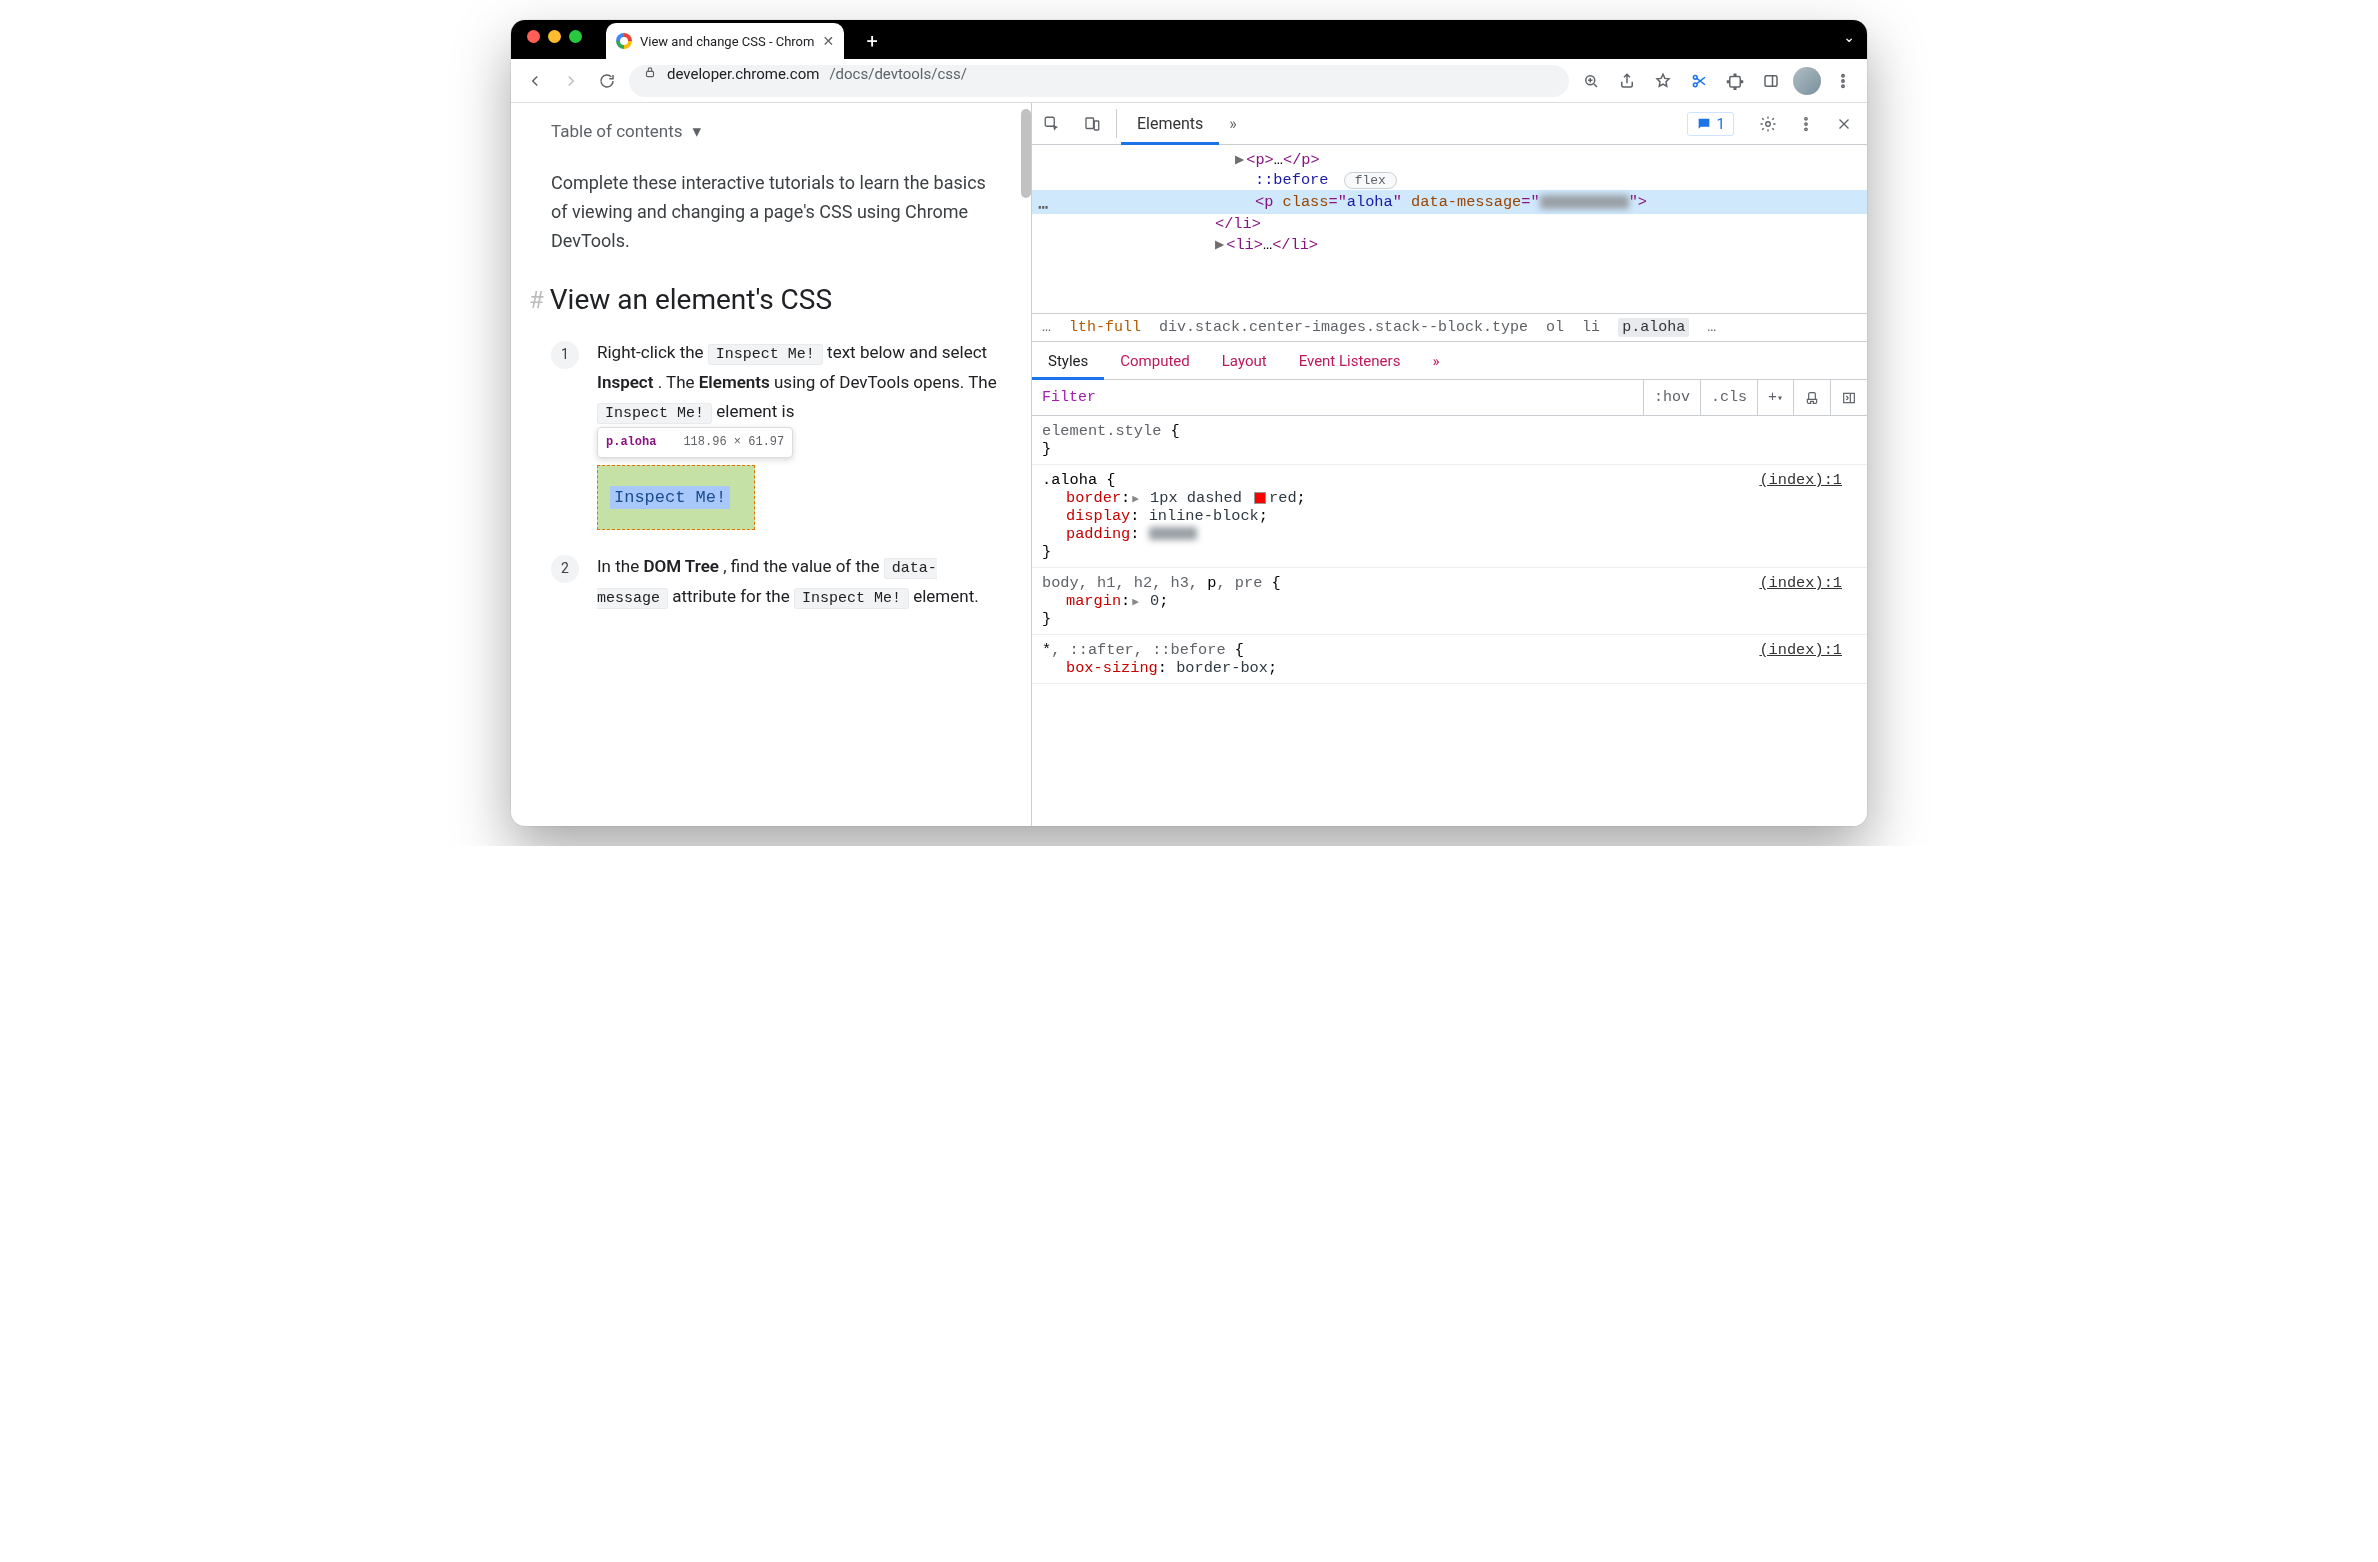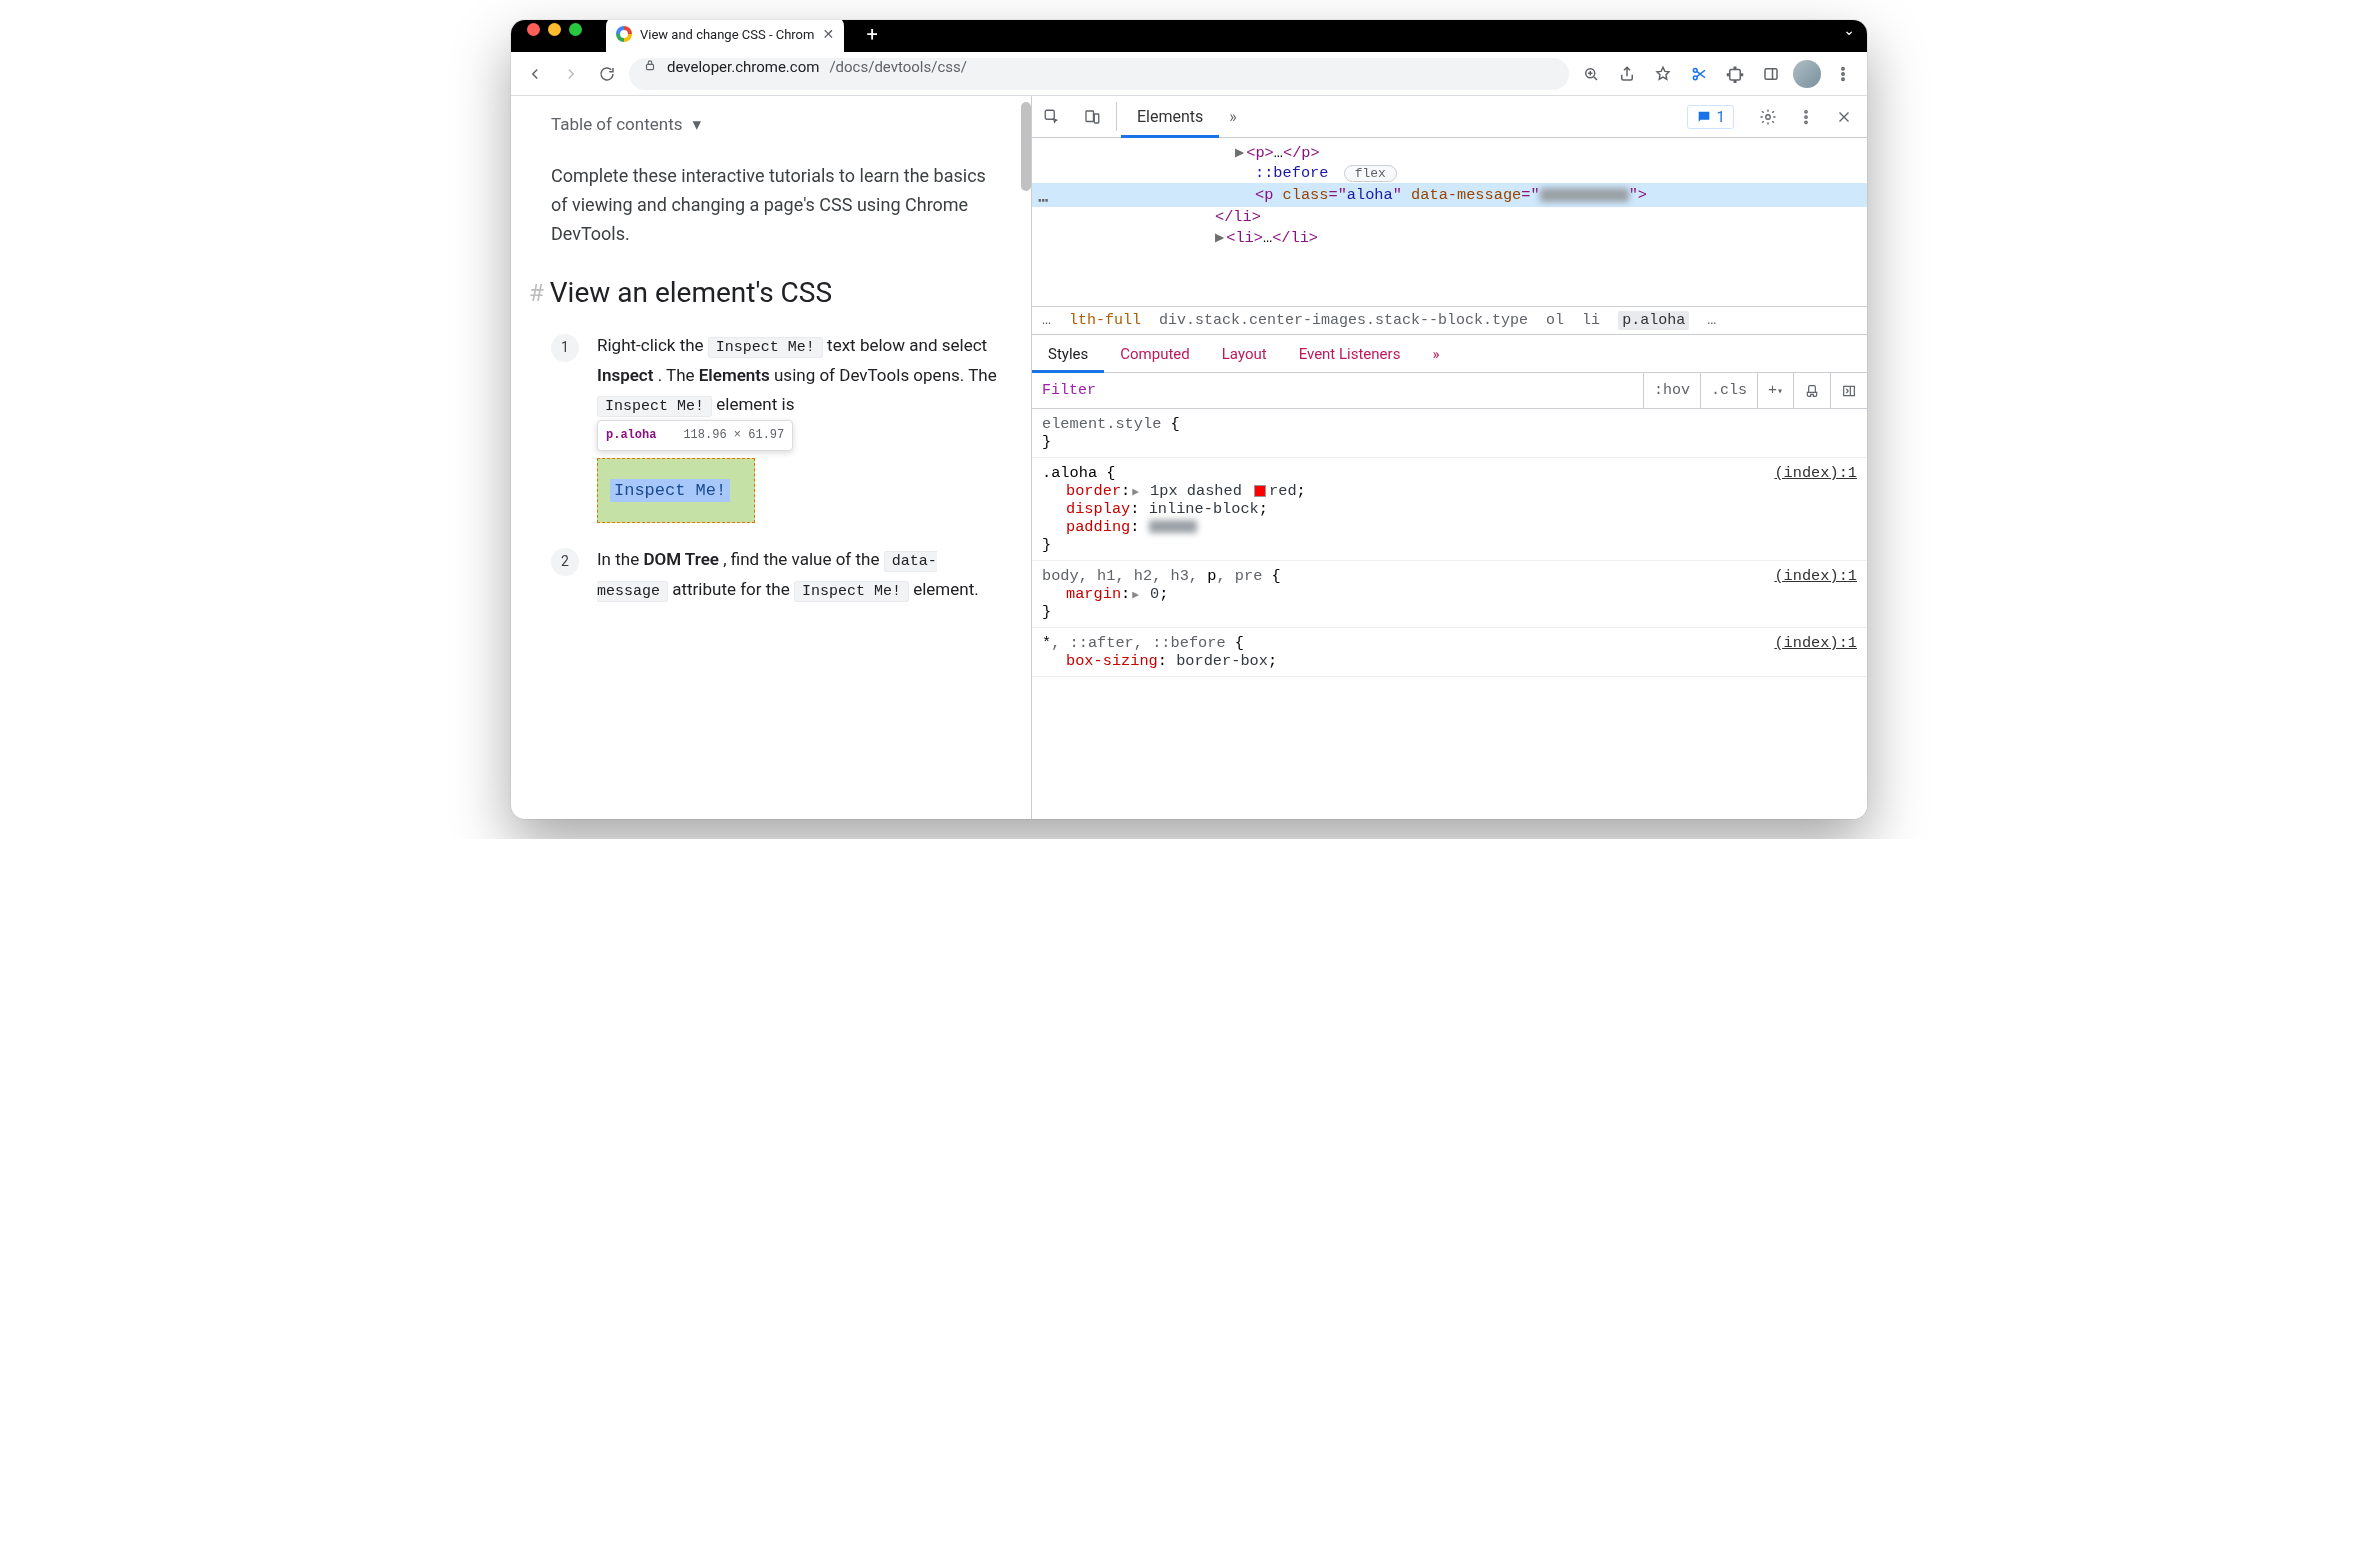--- a/index.html
+++ b/index.html
@@ -32,21 +32,21 @@
     width: 1356px;
     margin: 20px auto;
     border-radius: 14px;
     overflow: hidden;
     box-shadow: 0 25px 59px rgba(0,0,0,0.35), 0 0 0 1px rgba(0,0,0,0.05);
     background: #fff;
   }
   
   .titlebar {
     background: var(--tab-bar-bg);
-    height: 32px;
+    height: 39px;
     display: flex;
     align-items: flex-end;
     padding: 0 12px 0 16px;
     gap: 10px;
     position: relative;
   }
   .traffic { display:flex; gap:8px; align-items:center; margin-bottom:16px; margin-right:14px;}
   .tl { width:13px; height:13px; border-radius:50%; }
   .tl.red{background:#ff5f57;} .tl.yellow{background:#febc2e;} .tl.green{background:#28c840;}
   .tab {
@@ -264,21 +264,21 @@
     display:flex;align-items:center;height:36px;border-bottom:1px solid var(--devtools-border);
     font-family:var(--mono);font-size:15px;color:#5f6368;
   }
   .filterbar .filter{flex:1;padding:0 10px;}
   .filterbar .fbtn{padding:0 10px;border-left:1px solid var(--devtools-border);height:100%;display:flex;align-items:center;}
   .rule{
     font-family:var(--mono);font-size:15.3px;
     padding:6px 10px;border-bottom:1px solid #eceff1;
     position:relative;
   }
-  .rule .link{position:absolute;right:10px;top:6px;text-decoration:underline;color:#333;}
+  .rule .link{position:absolute;right:25px;top:6px;text-decoration:underline;color:#333;}
   .rule .sel{color:#5f6368;}
   .rule .sel .match{color:#000;font-weight:500;}
   .rule .decl{padding-left:24px;}
   .rule .prop{color:var(--css-prop);}
   .rule .val{color:#303942;}
   .swatch{display:inline-block;width:12px;height:12px;background:red;border:1px solid #999;vertical-align:middle;margin:0 3px;}
   .tri-sm{color:#888;font-size:11px;margin:0 2px;}
 </style>
 </head>
 <body>

